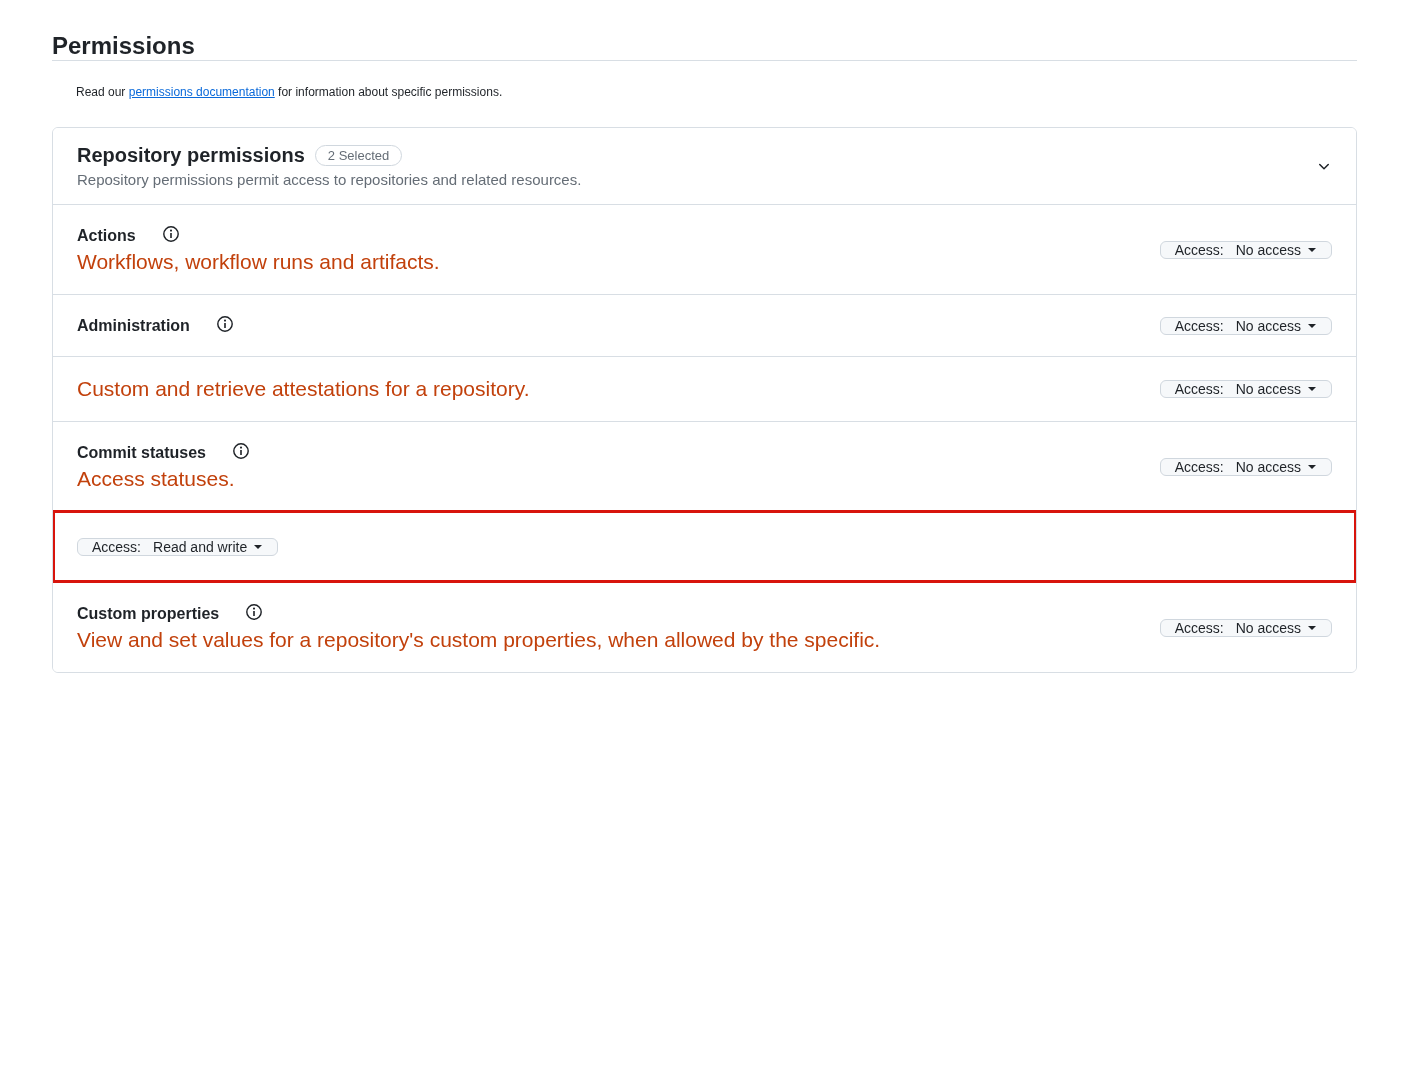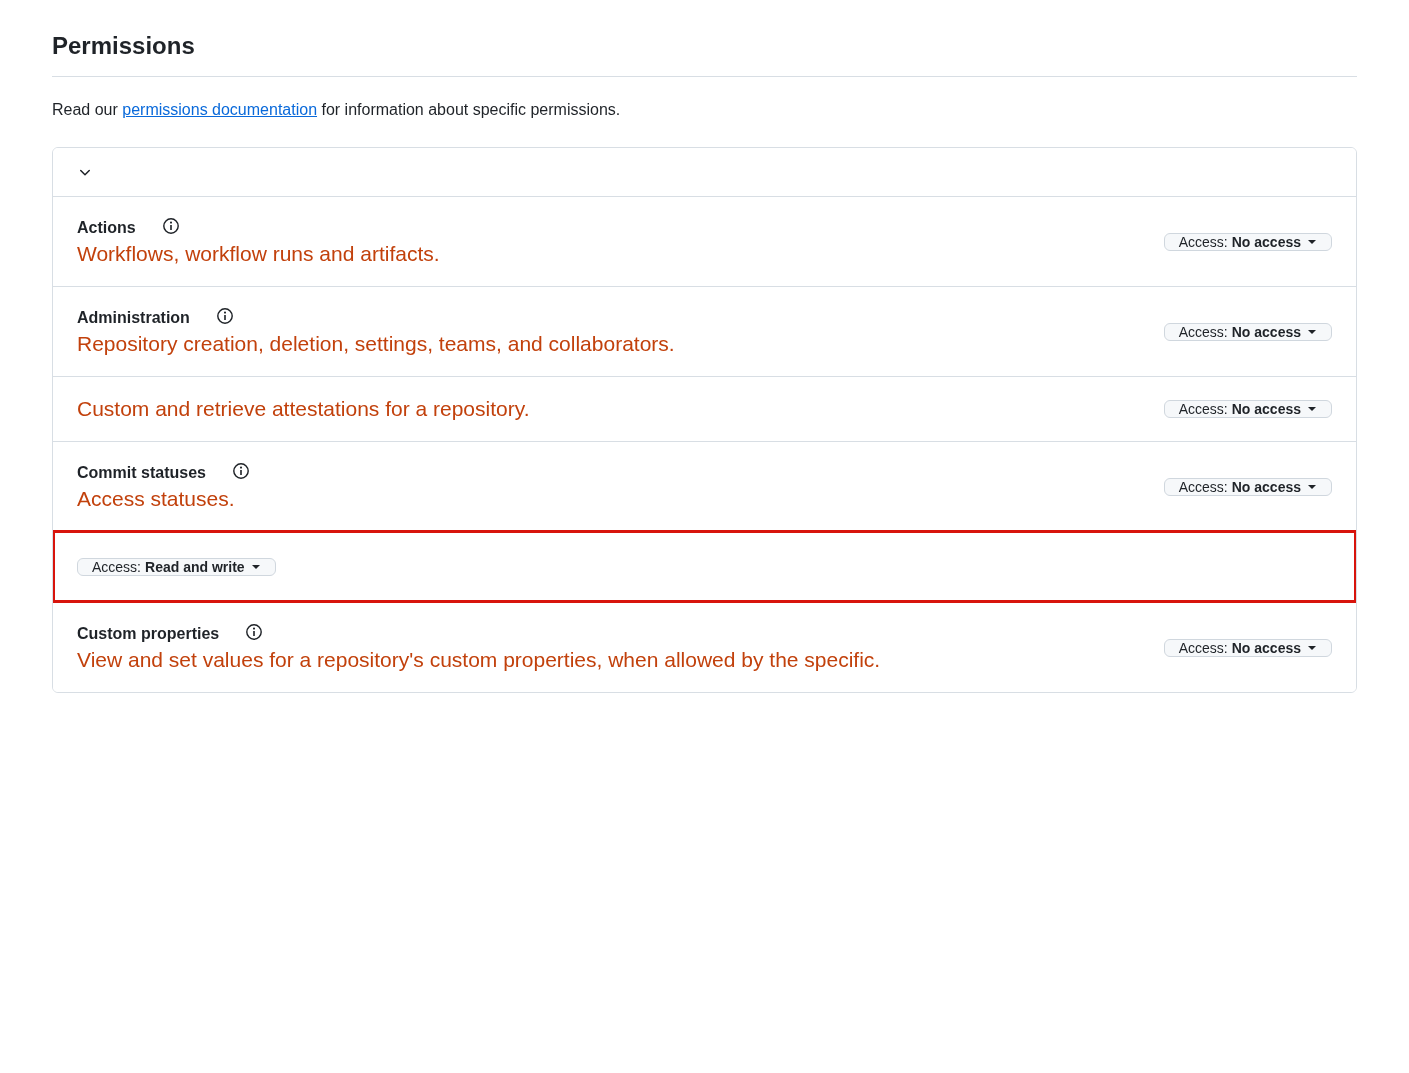--- a/index.html
+++ b/index.html
@@ -11,28 +11,29 @@
       font-family: -apple-system, BlinkMacSystemFont, "Segoe UI", Helvetica, Arial, sans-serif;
       color: #1f2328;
       background: #ffffff;
       padding: 32px 52px;
       font-size: 14px;
     }
     .page-title {
       font-size: 24px;
       font-weight: 600;
       margin-bottom: 16px;
-      padding-bottom: 16px;
+      padding-bottom: 0;
       border-bottom: 1px solid #d8dee4;
     }
     .intro-text {
       margin-top: 24px;
       margin-bottom: 28px;
-      font-size: 16px;
+      font-size: 12px;
       color: #1f2328;
+      margin-left: 24px;
     }
     .intro-text a {
       color: #0969da;
       text-decoration: underline;
     }
     .panel {
       border: 1px solid #d8dee4;
       border-radius: 6px;
       overflow: hidden;
     }
@@ -135,21 +136,22 @@
       border-radius: 6px;
       background: #f6f8fa;
       cursor: pointer;
       white-space: nowrap;
       color: #1f2328;
     }
     .access-btn .label {
       font-weight: 400;
     }
     .access-btn .value {
-      font-weight: 700;
+      font-weight: 400;
+      margin-left: 8px;
     }
     .caret {
       width: 10px;
       height: 10px;
       margin-left: 2px;
     }
     .caret path {
       fill: #1f2328;
     }
   </style>
@@ -158,20 +160,27 @@
 
 <h2 class="page-title">Permissions</h2>
 
 <p class="intro-text">
   <span>Read our </span><a href="#">permissions documentation</a><span> for information about specific permissions.</span>
 </p>
 
 <div class="panel">
 
   <div class="panel-header">
+    <div class="panel-header-left">
+      <div class="panel-header-title-row">
+        <span class="panel-header-title">Repository permissions</span>
+        <span class="badge">2 Selected</span>
+      </div>
+      <span class="panel-header-subtitle">Repository permissions permit access to repositories and related resources.</span>
+    </div>
     <svg class="chevron" viewBox="0 0 16 16">
       <path d="M12.78 5.97a.75.75 0 0 1 0 1.06l-4.25 4.25a.75.75 0 0 1-1.06 0L3.22 7.03a.75.75 0 0 1 1.06-1.06L8 9.69l3.72-3.72a.75.75 0 0 1 1.06 0z"></path>
     </svg>
   </div>
 
   <div id="perm-list">
       <div class="perm-row">
         <div class="perm-left">
           <div class="perm-title-row">
             <span class="perm-title">Actions</span>
@@ -194,21 +203,20 @@
       <div class="perm-row">
         <div class="perm-left">
           <div class="perm-title-row">
             <span class="perm-title">Administration</span>
             <span><svg class="info-icon" viewBox="0 0 20 20">
                 <circle class="outer" cx="10" cy="10" r="8"></circle>
                 <circle class="dot" cx="10" cy="6.2" r="1.2"></circle>
                 <line x1="10" y1="9" x2="10" y2="14.5" stroke-width="1.8"></line>
               </svg></span>
           </div>
-          <span class="perm-desc">Repository creation, deletion, settings, teams, and collaborators.</span>
         </div>
         <button class="access-btn">
           <span class="label">Access: </span>
           <span class="value">No access</span>
           <span><svg class="caret" viewBox="0 0 10 10">
               <path d="M1 3 L5 7 L9 3 Z"></path>
             </svg></span>
         </button>
       </div>
       <div class="perm-row">

